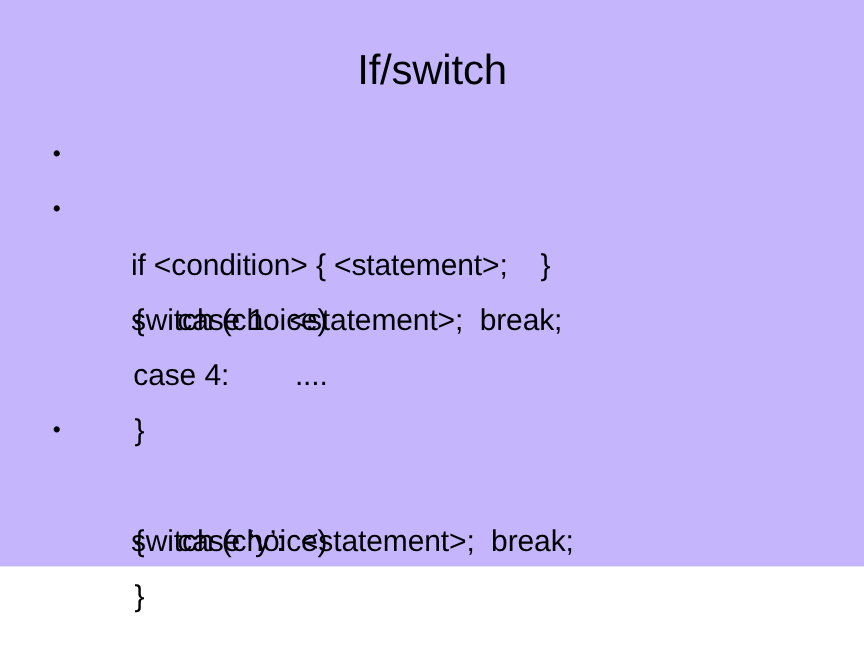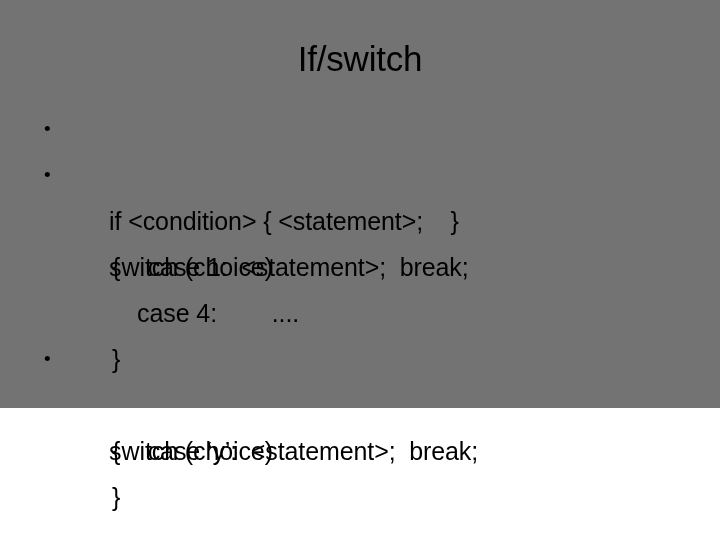--- a/index.html
+++ b/index.html
@@ -11,22 +11,22 @@
     width: 720px;
     height: 540px;
     overflow: hidden;
     font-family: "Liberation Sans", sans-serif;
     color: #000000;
     -webkit-font-smoothing: none;
   }
   .slide {
     position: relative;
     width: 720px;
-    height: 408px;
-    background: #737373;
+    height: 472px;
+    background: #c4b5fd;
   }
 
   
   .slide-title {
     position: absolute;
     left: 0;
     top: 38px;
     width: 720px;
     text-align: center;
     font-size: 35px;
@@ -66,21 +66,21 @@
     line-height: 46px;
   }
 
   
   .line.lvl-brace {
     padding-left: 71px;
   }
 
   
   .line.lvl-case {
-    padding-left: 96px;
+    padding-left: 70px;
   }
 
   .txt {
     display: inline;
   }
 </style>
 </head>
 <body>
 
 <div class="slide">

